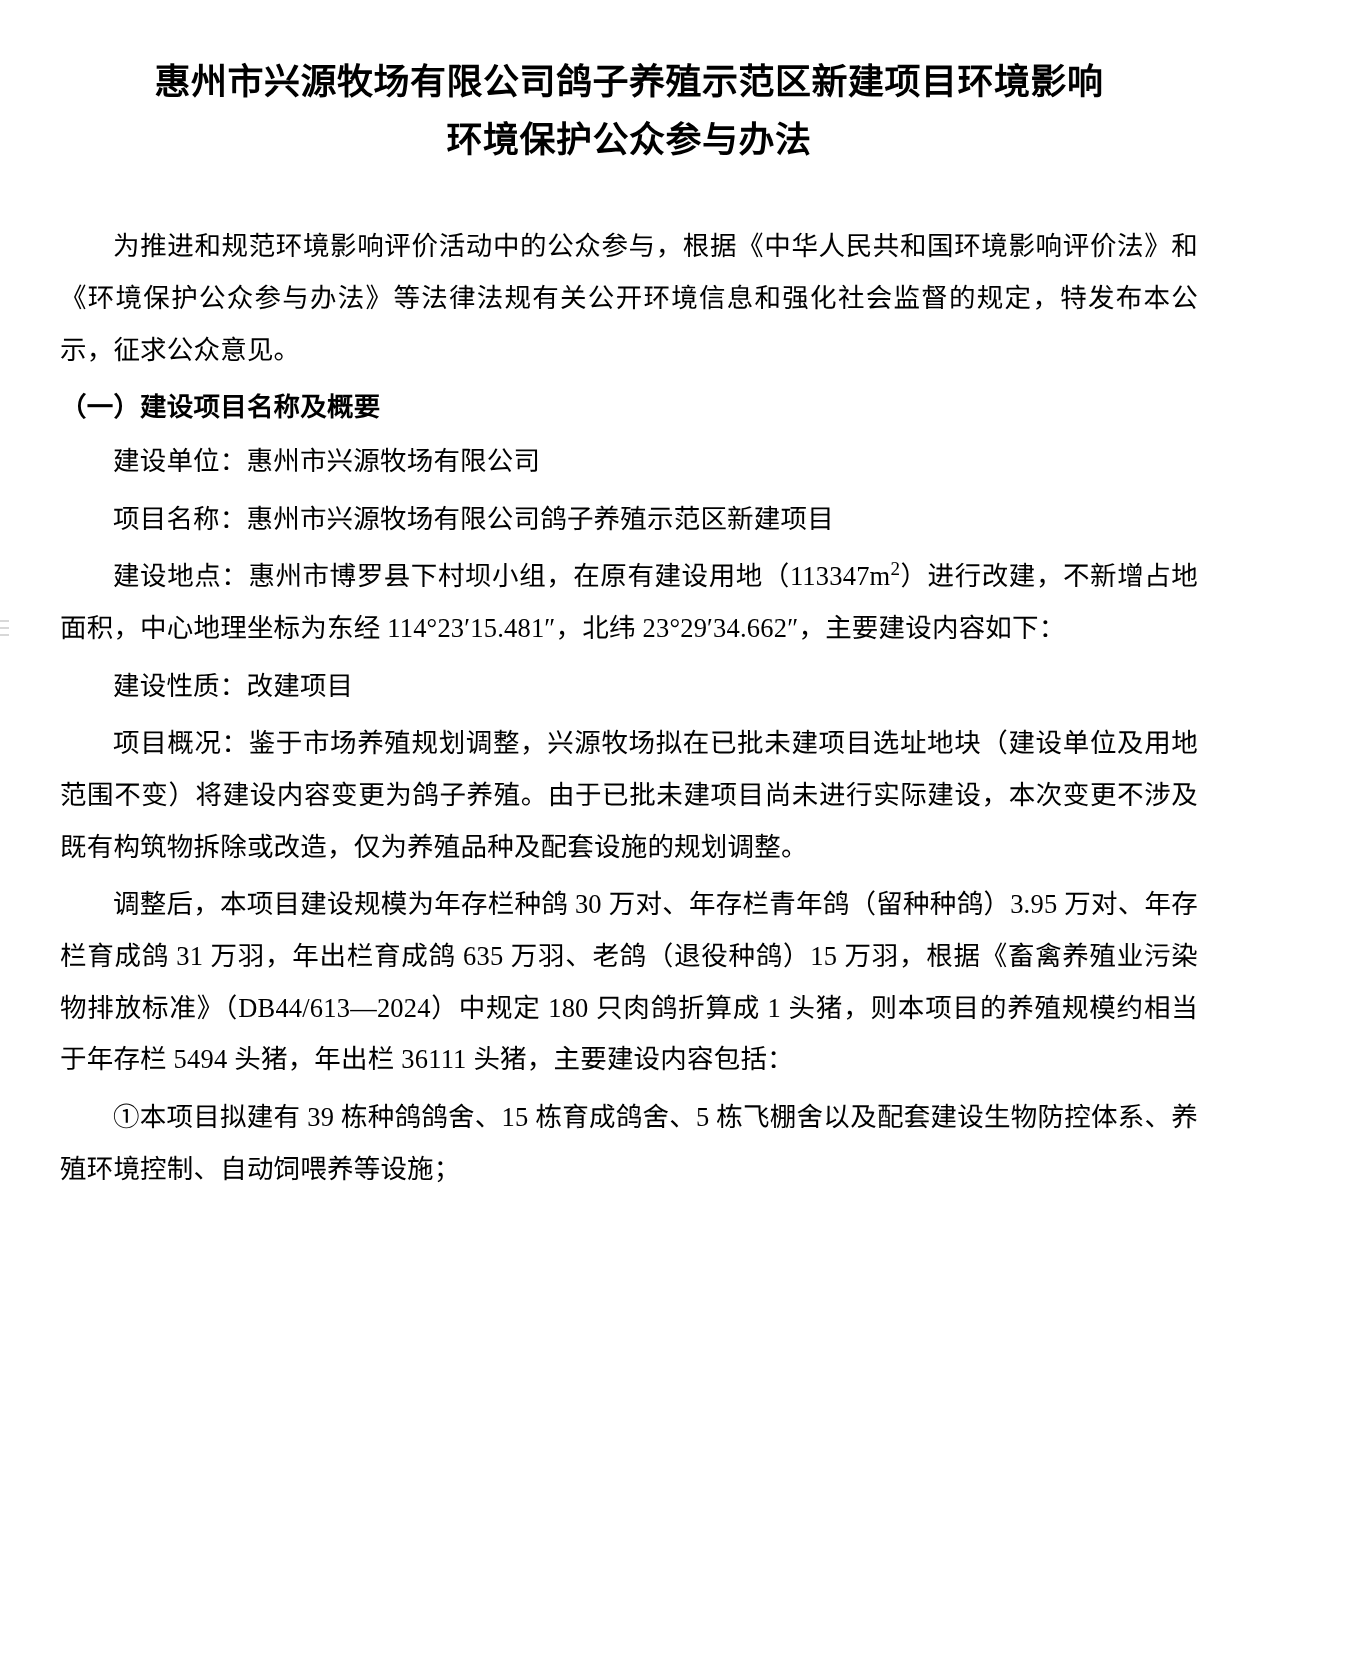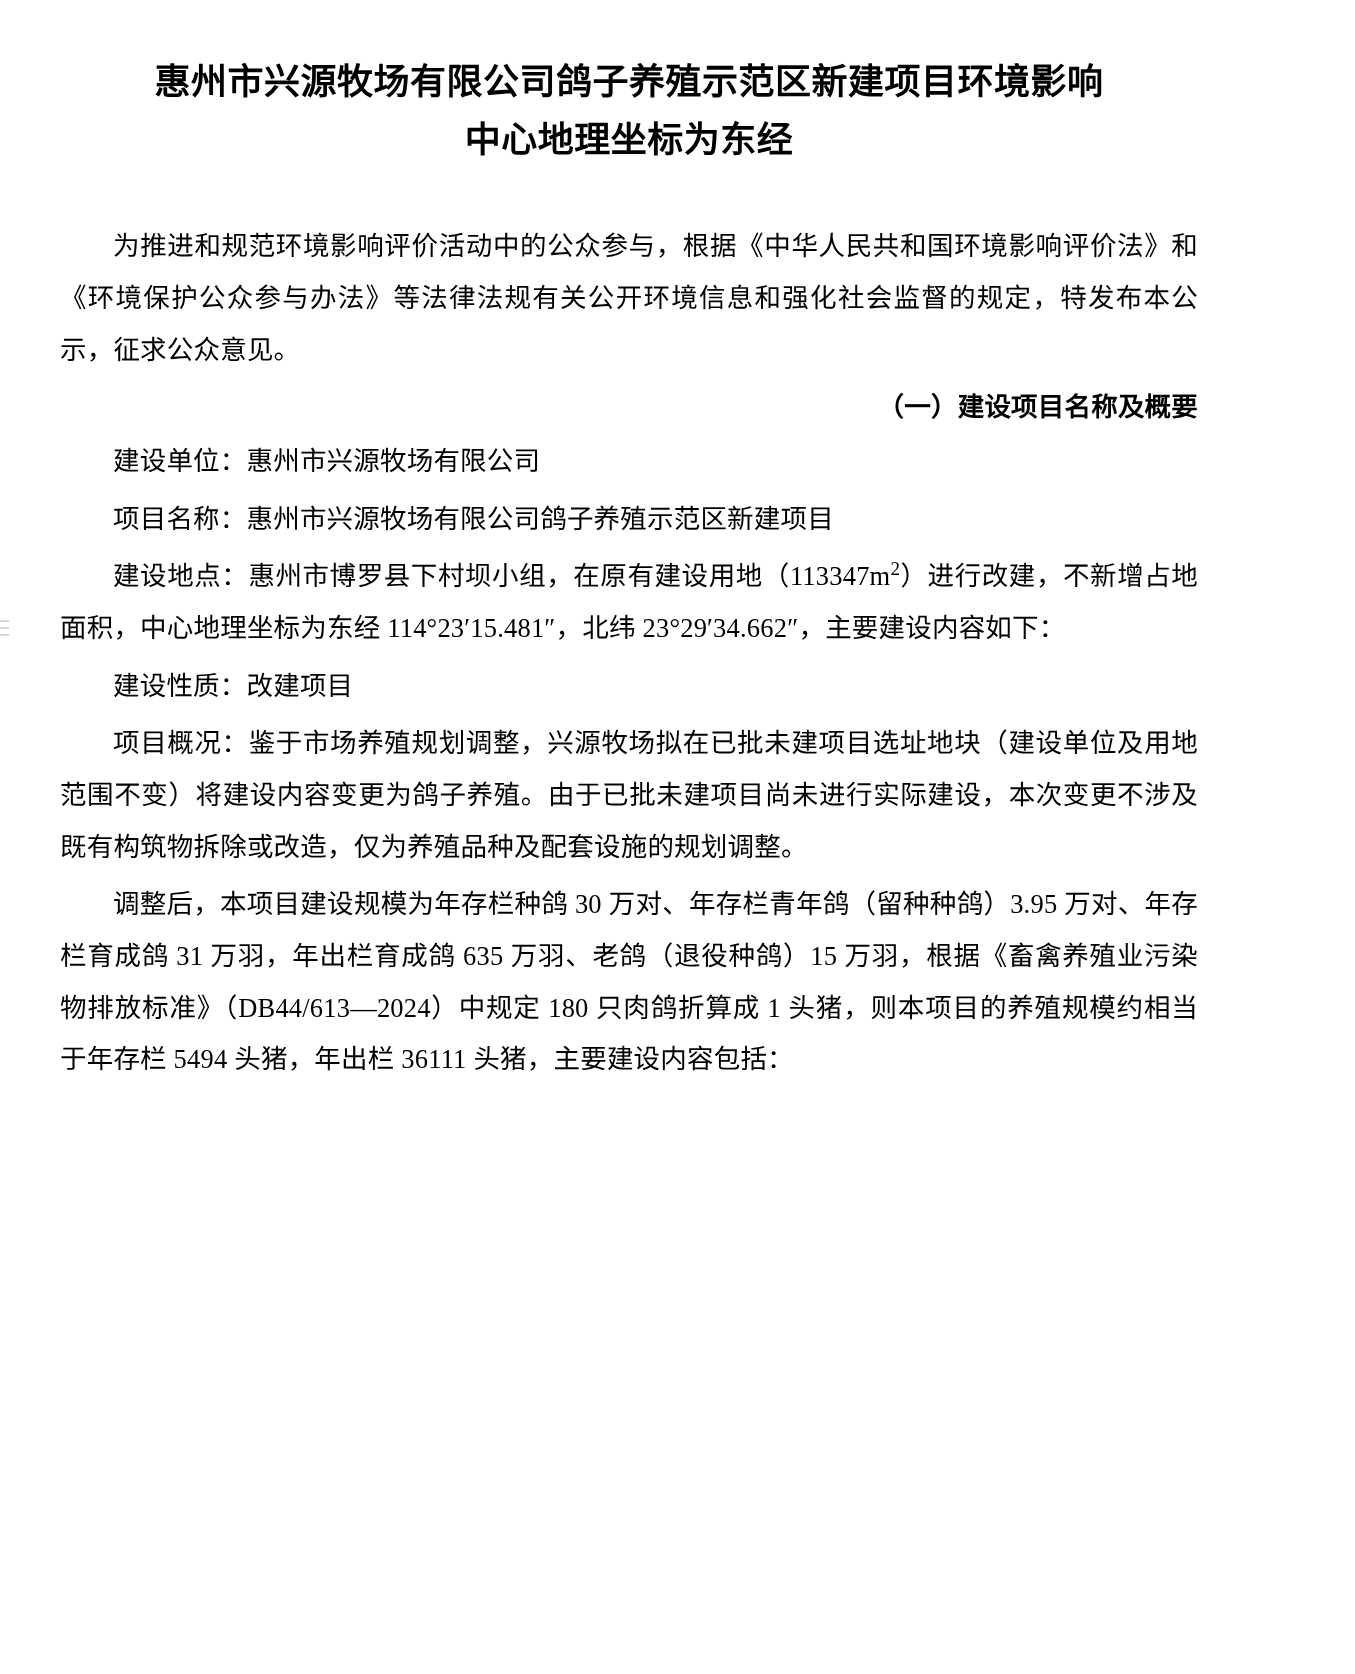--- a/index.html
+++ b/index.html
@@ -47,21 +47,20 @@
     text-indent: 2em;
     letter-spacing: 0.2px;
   }
   p.section-heading {
     font-size: 26.5px;
     line-height: 1.95;
     font-weight: bold;
     margin: 2px 0 2px 0;
     text-indent: 0;
     letter-spacing: 0.2px;
-    text-align: right;
   }
   p.para.sub {
     text-indent: 2em;
   }
   .sup {
     font-size: 0.72em;
     vertical-align: super;
     line-height: 0;
   }
   
@@ -86,38 +85,39 @@
 <div class="page">
 
   <div class="edge-marks">
     <i></i>
       <i></i>
       <i></i>
   </div>
 
   <h1 class="doc-title">
     <span class="title-line">惠州市兴源牧场有限公司鸽子养殖示范区新建项目环境影响</span>
-    <span class="title-line">中心地理坐标为东经</span>
+    <span class="title-line">环境保护公众参与办法</span>
   </h1>
 
   <div class="body-block">
 
     <p class="para">为推进和规范环境影响评价活动中的公众参与，根据《中华人民共和国环境影响评价法》和《环境保护公众参与办法》等法律法规有关公开环境信息和强化社会监督的规定，特发布本公示，征求公众意见。</p>
 
     <p class="section-heading">（一）建设项目名称及概要</p>
 
     <p class="para sub">建设单位：惠州市兴源牧场有限公司</p>
 
     <p class="para sub">项目名称：惠州市兴源牧场有限公司鸽子养殖示范区新建项目</p>
 
     <p class="para sub"><span>建设地点：惠州市博罗县下村坝小组，在原有建设用地（113347m</span><span class="sup">2</span><span>）进行改建，不新增占地面积，中心地理坐标为东经 114°23′15.481″，北纬 23°29′34.662″，主要建设内容如下：</span></p>
 
     <p class="para sub">建设性质：改建项目</p>
 
     <p class="para sub">项目概况：鉴于市场养殖规划调整，兴源牧场拟在已批未建项目选址地块（建设单位及用地范围不变）将建设内容变更为鸽子养殖。由于已批未建项目尚未进行实际建设，本次变更不涉及既有构筑物拆除或改造，仅为养殖品种及配套设施的规划调整。</p>
 
     <p class="para sub">调整后，本项目建设规模为年存栏种鸽 30 万对、年存栏青年鸽（留种种鸽）3.95 万对、年存栏育成鸽 31 万羽，年出栏育成鸽 635 万羽、老鸽（退役种鸽）15 万羽，根据《畜禽养殖业污染物排放标准》（DB44/613—2024）中规定 180 只肉鸽折算成 1 头猪，则本项目的养殖规模约相当于年存栏 5494 头猪，年出栏 36111 头猪，主要建设内容包括：</p>
 
+    <p class="para sub">①本项目拟建有 39 栋种鸽鸽舍、15 栋育成鸽舍、5 栋飞棚舍以及配套建设生物防控体系、养殖环境控制、自动饲喂养等设施；</p>
 
 
 
   </div>
 </div>
 
 </body></html>

